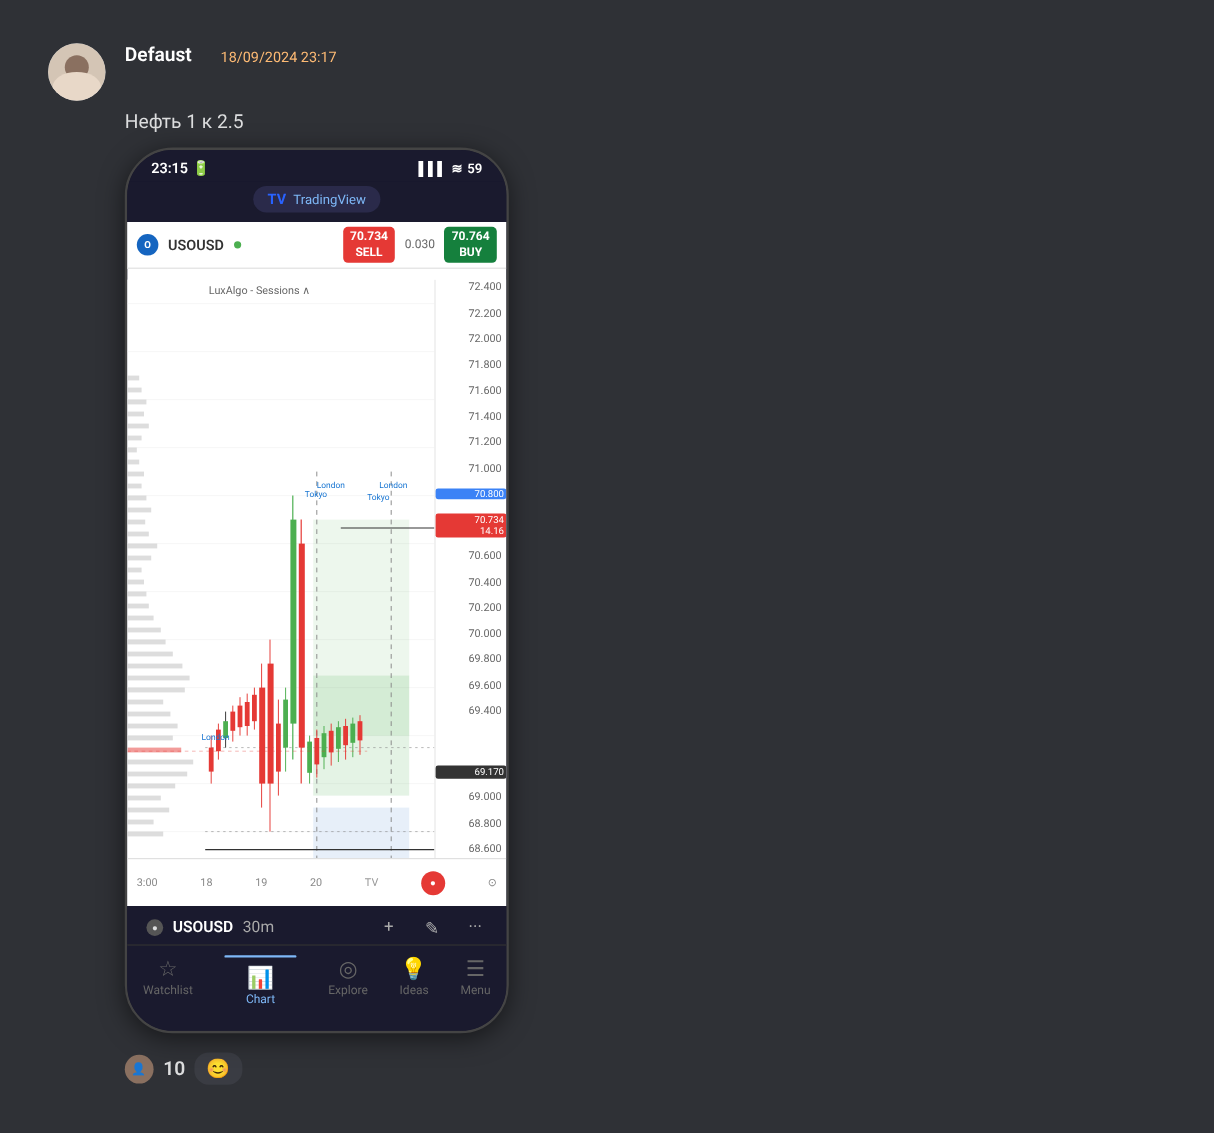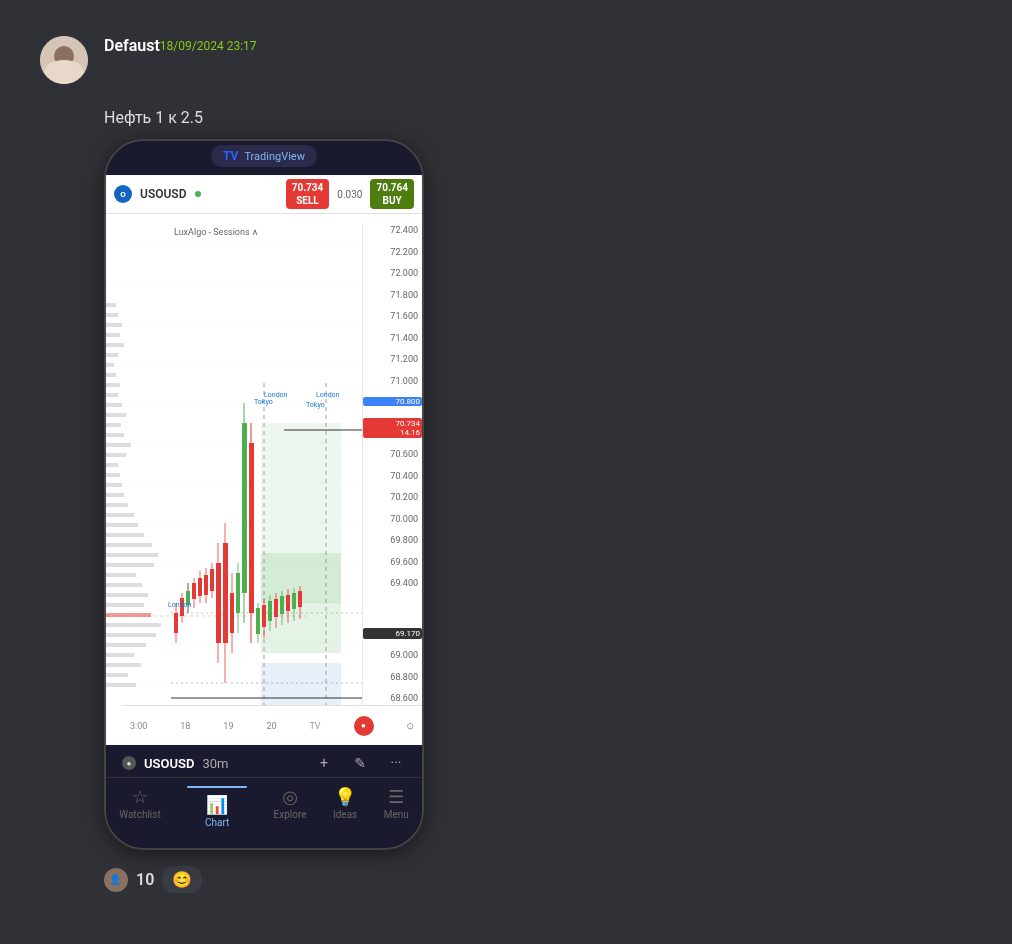--- a/index.html
+++ b/index.html
@@ -68,41 +68,40 @@
       background: #e8d8c8;
     }
 
     .post-meta {
       display: flex;
       flex-direction: column;
     }
 
     .post-author-line {
       display: flex;
-      align-items: center;
-      gap: 0;
+      align-items: flex-end;
+      gap: 24px;
     }
 
     .author-name {
       font-size: 16px;
       font-weight: 600;
       color: #ffffff;
     }
 
     .post-time {
       font-size: 12px;
-      color: #84cc16;
+      color: #fdba74;
     }
 
     .post-text {
       font-size: 16px;
       color: #dcddde;
       margin-left: 64px;
       margin-bottom: 12px;
-      margin-top: 16px;
     }
 
     
     .phone-wrapper {
       margin-left: 64px;
       margin-bottom: 16px;
     }
 
     .phone-mockup {
       width: 320px;
@@ -223,21 +222,21 @@
       text-align: center;
       line-height: 1.3;
     }
 
     .spread-val {
       font-size: 10px;
       color: #666;
     }
 
     .buy-btn {
-      background: #4d7c0f;
+      background: #15803d;
       color: white;
       border: none;
       border-radius: 4px;
       padding: 2px 6px;
       font-size: 10px;
       font-weight: 700;
       text-align: center;
       line-height: 1.3;
     }
 
@@ -268,21 +267,21 @@
     .price-label {
       font-size: 9px;
       color: #666;
       text-align: right;
       padding-right: 4px;
     }
 
     .chart-bottom-bar {
       position: absolute;
       bottom: 0;
-      left: 16px;
+      left: 0;
       right: 0;
       height: 40px;
       background: #fff;
       border-top: 1px solid #e0e0e0;
       display: flex;
       align-items: center;
       justify-content: space-between;
       padding: 0 8px;
       font-size: 9px;
       color: #888;
@@ -446,20 +445,31 @@
         <span class="post-time">18/09/2024 23:17</span>
       </div>
     </div>
   </div>
 
   <div class="post-text">Нефть 1 к 2.5</div>
 
   <div class="phone-wrapper">
     <div class="phone-mockup">
 
+      <div class="phone-status-bar">
+        <div class="status-left">
+          <span>23:15</span>
+          <span>🔋</span>
+        </div>
+        <div class="status-right">
+          <span>▌▌▌</span>
+          <span>≋</span>
+          <span>59</span>
+        </div>
+      </div>
 
       <div class="tradingview-header">
         <div class="tv-logo-pill">
           <span class="tv-icon">TV</span>
           <span>TradingView</span>
         </div>
       </div>
 
       <div class="chart-container">
 

